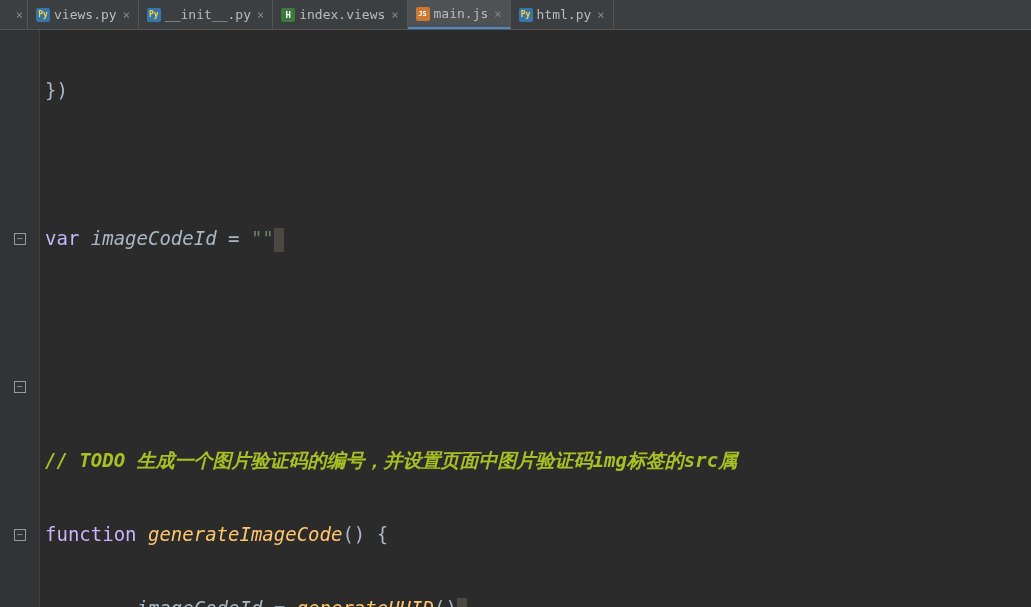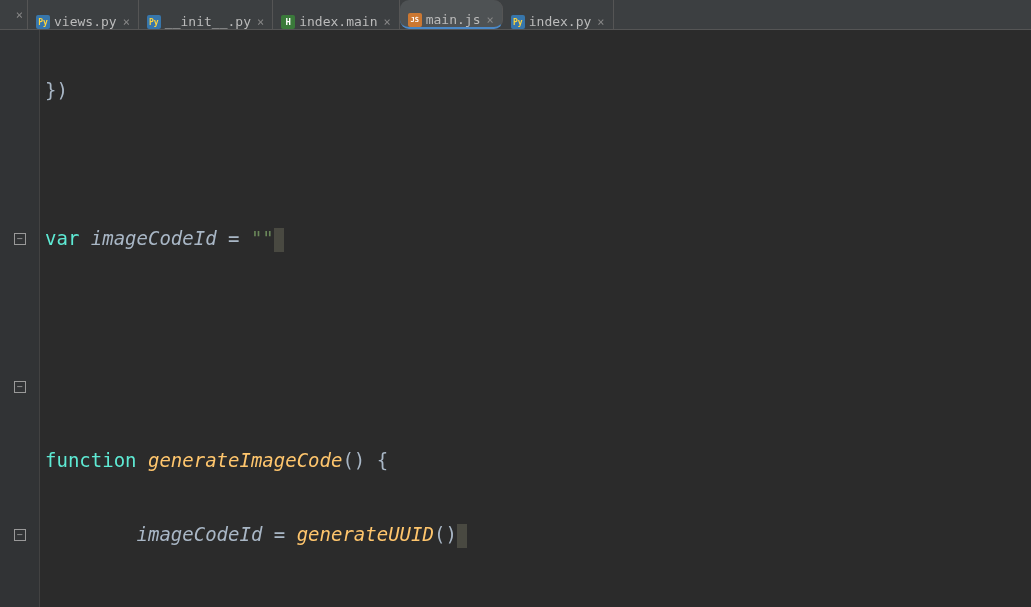--- a/index.html
+++ b/index.html
@@ -19,32 +19,31 @@
     .tabs-bar {
       display: flex;
       background: #3c3f41;
       height: 30px;
       border-bottom: 1px solid #555;
       font-size: 13px;
       align-items: center;
     }
     .tab {
       display: flex;
-      align-items: flex-end;
+      align-items: center;
       padding: 0 8px;
       height: 100%;
       cursor: pointer;
       color: #bbbbbb;
       border-right: 1px solid #555;
       gap: 4px;
     }
     .tab.active {
       background: #4e5254;
       border-bottom: 2px solid #4a88c7;
-      border-radius: 9px;
     }
     .tab-partial {
       width: 28px;
       border-right: 1px solid #555;
       height: 100%;
       display: flex;
       align-items: center;
       justify-content: flex-end;
       padding-right: 4px;
     }
@@ -117,21 +116,21 @@
       flex: 1;
       padding: 5px 0 0 5px;
       line-height: 37px;
       white-space: pre;
       position: relative;
     }
     .code-line {
       height: 37px;
       display: block;
     }
-    .kw { color: #5eead4; }
+    .kw { color: #c4b5fd; }
     .fn-name { color: #ffc66d; font-style: italic; }
     .str { color: #6a8759; }
     .comment-todo { color: #a8c023; font-style: italic; font-weight: bold; }
     .var-name { color: #a9b7c6; font-style: italic; }
     .punct { color: #a9b7c6; }
     .caret-highlight {
       background: rgba(120, 120, 100, 0.4);
       display: inline-block;
       width: 10px;
       height: 24px;
@@ -150,31 +149,31 @@
     <span>views.py</span>
     <span class="tab-close">×</span>
   </div>
   <div class="tab">
     <span class="file-icon icon-py"></span>
     <span>__init__.py</span>
     <span class="tab-close">×</span>
   </div>
   <div class="tab">
     <span class="file-icon icon-html"></span>
-    <span>index.main</span>
+    <span>index.views</span>
     <span class="tab-close">×</span>
   </div>
   <div class="tab active">
     <span class="file-icon icon-js"></span>
     <span>main.js</span>
     <span class="tab-close">×</span>
   </div>
   <div class="tab">
     <span class="file-icon icon-py"></span>
-    <span>index.py</span>
+    <span>html.py</span>
     <span class="tab-close">×</span>
   </div>
 </div>
 
 <div class="editor-area">
   <div class="gutter">
     <div class="gutter-icon"></div>
     <div class="gutter-icon"></div>
     <div class="gutter-icon"></div>
     <div class="gutter-icon"></div>
@@ -195,20 +194,21 @@
         <div class="fold-icon">−</div>
       </div>
     <div class="gutter-icon"></div>
   </div>
   <div class="code-area">
 <span class="code-line"><span class="punct">})</span></span>
 <span class="code-line"></span>
 <span class="code-line"><span class="kw">var</span><span class="var-name"> imageCodeId = </span><span class="str">""</span><span class="caret-highlight"></span></span>
 <span class="code-line"></span>
 <span class="code-line"></span>
+<span class="code-line"><span class="comment-todo">// </span><span class="comment-todo">TODO 生成一个图片验证码的编号，并设置页面中图片验证码img标签的src属</span></span>
 <span class="code-line"><span class="kw">function</span><span class="fn-name"> generateImageCode</span><span class="punct">() {</span></span>
 <span class="code-line"><span class="var-name">        imageCodeId = </span><span class="fn-name">generateUUID</span><span class="punct">()</span><span class="caret-highlight"></span></span>
 
 
 
 
 
 
 
 

